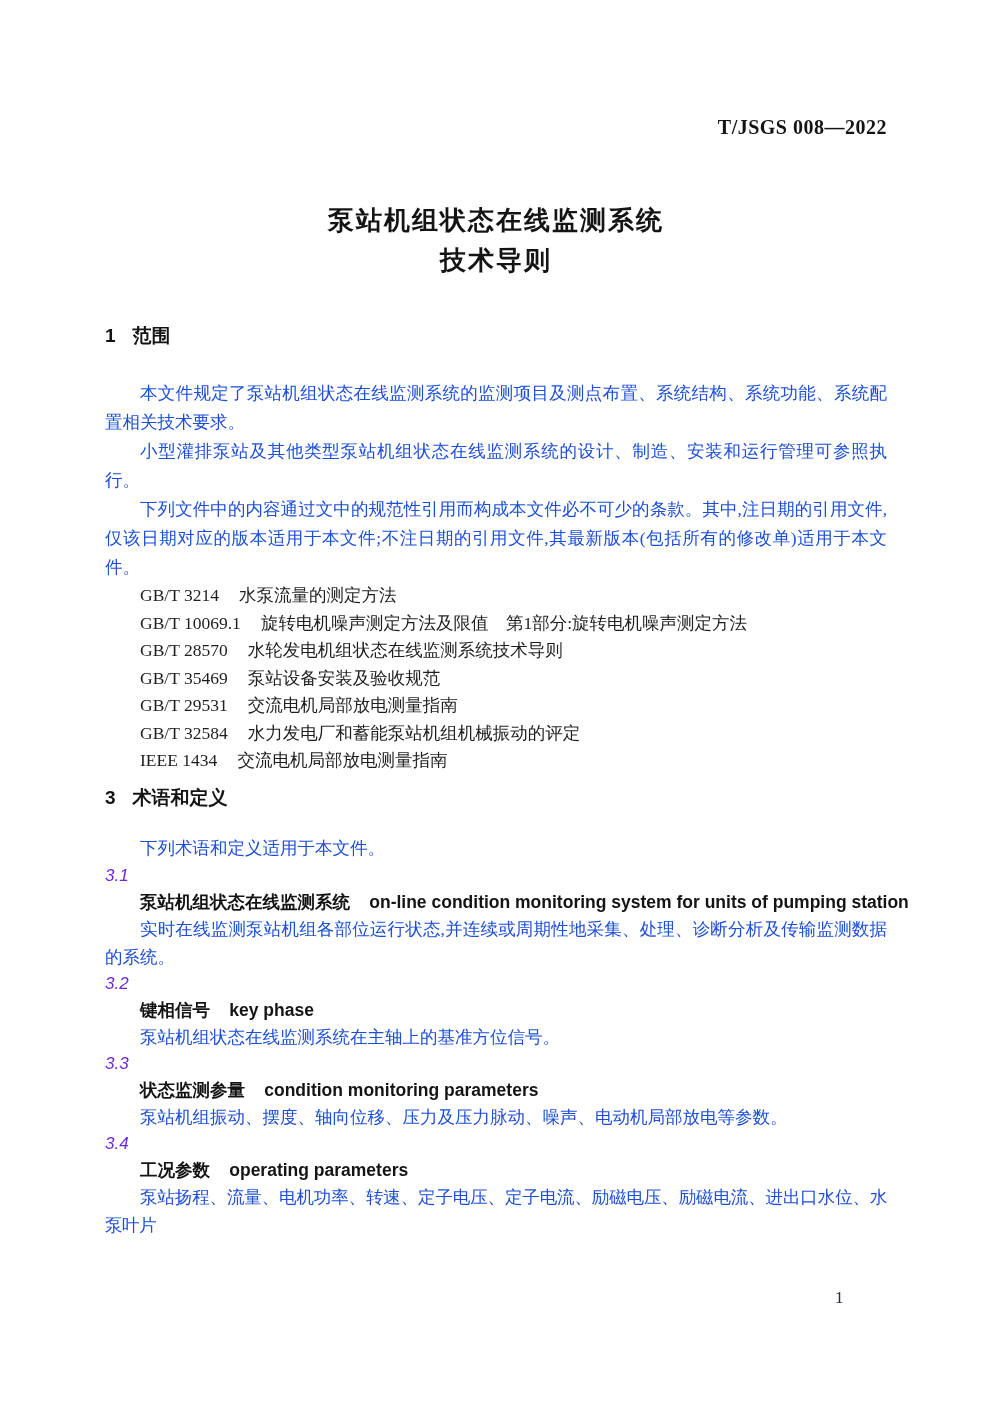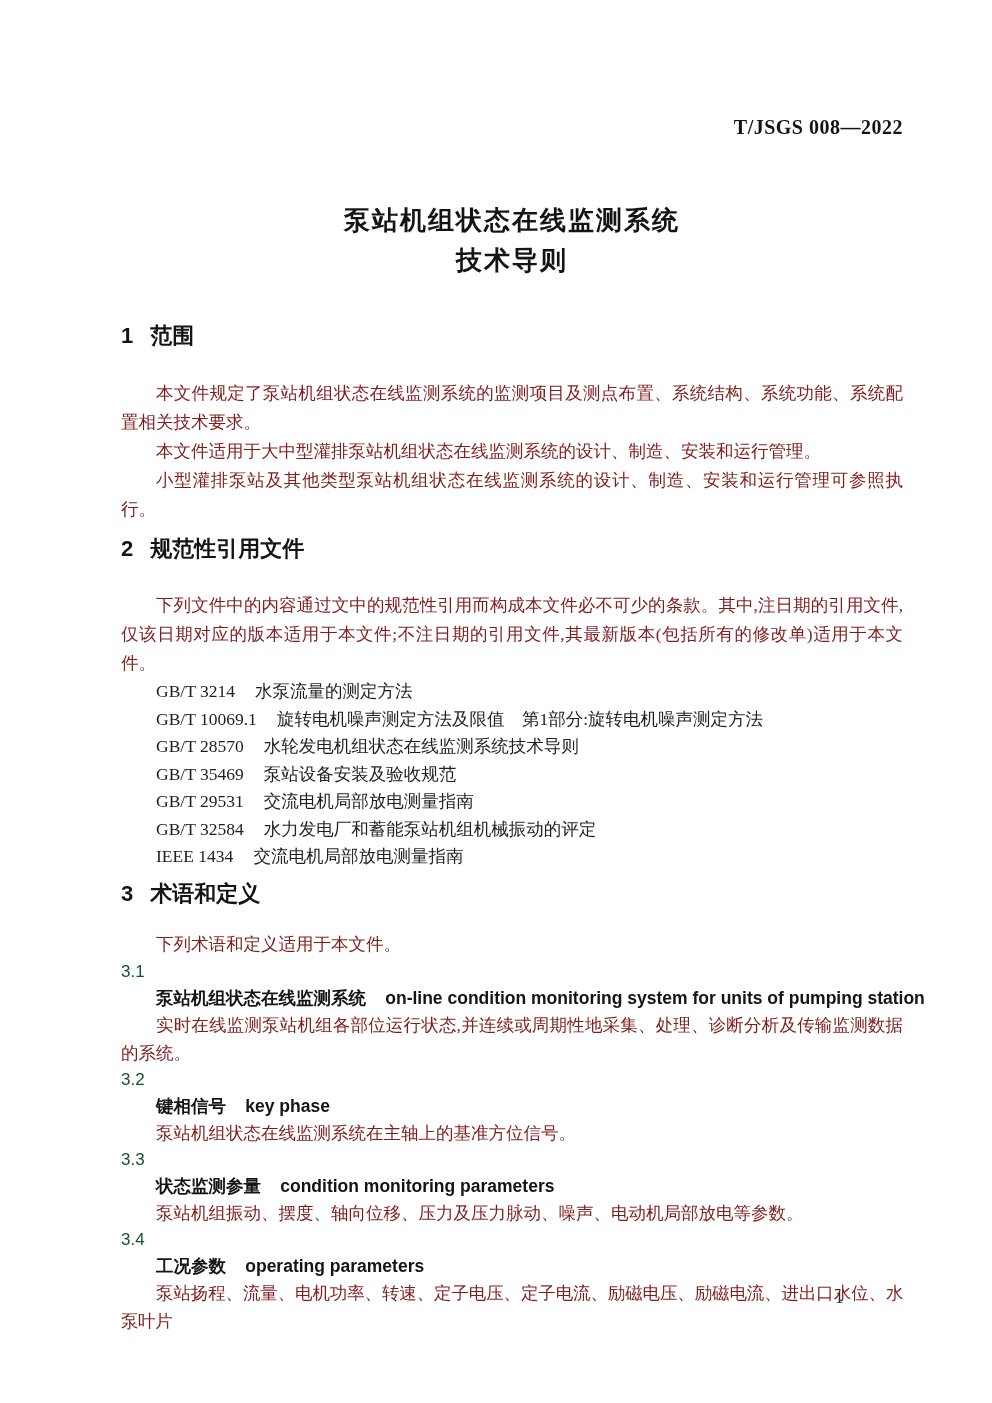--- a/index.html
+++ b/index.html
@@ -6,21 +6,21 @@
   html, body { background: #ffffff; }
   body {
     width: 992px; height: 1403px;
     position: relative;
     overflow: hidden;
     font-family: "Liberation Serif", serif;
     color: #1e1e1e;
   }
   .page {
     position: absolute;
-    left: 121px; top: 0;
+    left: 105px; top: 0;
     width: 782px;
   }
   .doc-code {
     padding-top: 116px;
     text-align: right;
     font-family: "Liberation Serif", serif;
     font-weight: bold;
     font-size: 20px;
     letter-spacing: 0.5px;
     color: #141414;
@@ -31,48 +31,49 @@
     font-family: "Liberation Sans", sans-serif;
     font-weight: bold;
     font-size: 26px;
     line-height: 40px;
     letter-spacing: 2px;
     color: #141414;
   }
   .section-heading {
     font-family: "Liberation Sans", sans-serif;
     font-weight: bold;
-    font-size: 22px;
+    font-size: 19px;
     line-height: 25px;
     color: #141414;
   }
   .sec-num { display: inline-block; margin-right: 17px; }
   #section-1 .section-heading { margin-top: 43px; margin-bottom: 31px; }
   #section-2 .section-heading { margin-top: 12px; margin-bottom: 30px; }
   #section-3 .section-heading { margin-top: 10px; margin-bottom: 24px; }
   .body-para {
     font-size: 17.5px;
     line-height: 29px;
     text-align: justify;
-    color: #7f1d1d;
+    color: #1d4ed8;
   }
   .indent { text-indent: 2em; }
   .ref-list { margin: 0; }
   .ref-line {
     font-size: 17.5px;
     line-height: 27.5px;
     padding-left: 35px;
     white-space: nowrap;
   }
   .ref-title { margin-left: 1.15em; }
   .term-number {
     font-family: "Liberation Sans", sans-serif;
     font-size: 17px;
     line-height: 26px;
-    color: #14532d;
+    color: #6d28d9;
+    font-style: italic;
   }
   .term-heading {
     padding-left: 35px;
     font-size: 17.5px;
     line-height: 26px;
     font-weight: bold;
     color: #141414;
     white-space: nowrap;
   }
   .term-zh { font-family: "Liberation Sans", sans-serif; }
@@ -97,28 +98,24 @@
   <div class="title">
     <div>泵站机组状态在线监测系统</div>
     <div>技术导则</div>
   </div>
 
   <div class="section" id="section-1">
     <div class="section-heading">
       <span class="sec-num">1</span><span class="sec-title">范围</span>
     </div>
     <p class="body-para indent">本文件规定了泵站机组状态在线监测系统的监测项目及测点布置、系统结构、系统功能、系统配置相关技术要求。</p>
-    <p class="body-para indent">本文件适用于大中型灌排泵站机组状态在线监测系统的设计、制造、安装和运行管理。</p>
     <p class="body-para indent">小型灌排泵站及其他类型泵站机组状态在线监测系统的设计、制造、安装和运行管理可参照执行。</p>
   </div>
 
   <div class="section" id="section-2">
-    <div class="section-heading">
-      <span class="sec-num">2</span><span class="sec-title">规范性引用文件</span>
-    </div>
     <p class="body-para indent">下列文件中的内容通过文中的规范性引用而构成本文件必不可少的条款。其中,注日期的引用文件,仅该日期对应的版本适用于本文件;不注日期的引用文件,其最新版本(包括所有的修改单)适用于本文件。</p>
     <div class="ref-list">
       <p class="ref-line"><span class="ref-code">GB/T 3214</span><span class="ref-title">水泵流量的测定方法</span></p>
       <p class="ref-line"><span class="ref-code">GB/T 10069.1</span><span class="ref-title">旋转电机噪声测定方法及限值　第1部分:旋转电机噪声测定方法</span></p>
       <p class="ref-line"><span class="ref-code">GB/T 28570</span><span class="ref-title">水轮发电机组状态在线监测系统技术导则</span></p>
       <p class="ref-line"><span class="ref-code">GB/T 35469</span><span class="ref-title">泵站设备安装及验收规范</span></p>
       <p class="ref-line"><span class="ref-code">GB/T 29531</span><span class="ref-title">交流电机局部放电测量指南</span></p>
       <p class="ref-line"><span class="ref-code">GB/T 32584</span><span class="ref-title">水力发电厂和蓄能泵站机组机械振动的评定</span></p>
       <p class="ref-line"><span class="ref-code">IEEE 1434</span><span class="ref-title">交流电机局部放电测量指南</span></p>
     </div>

